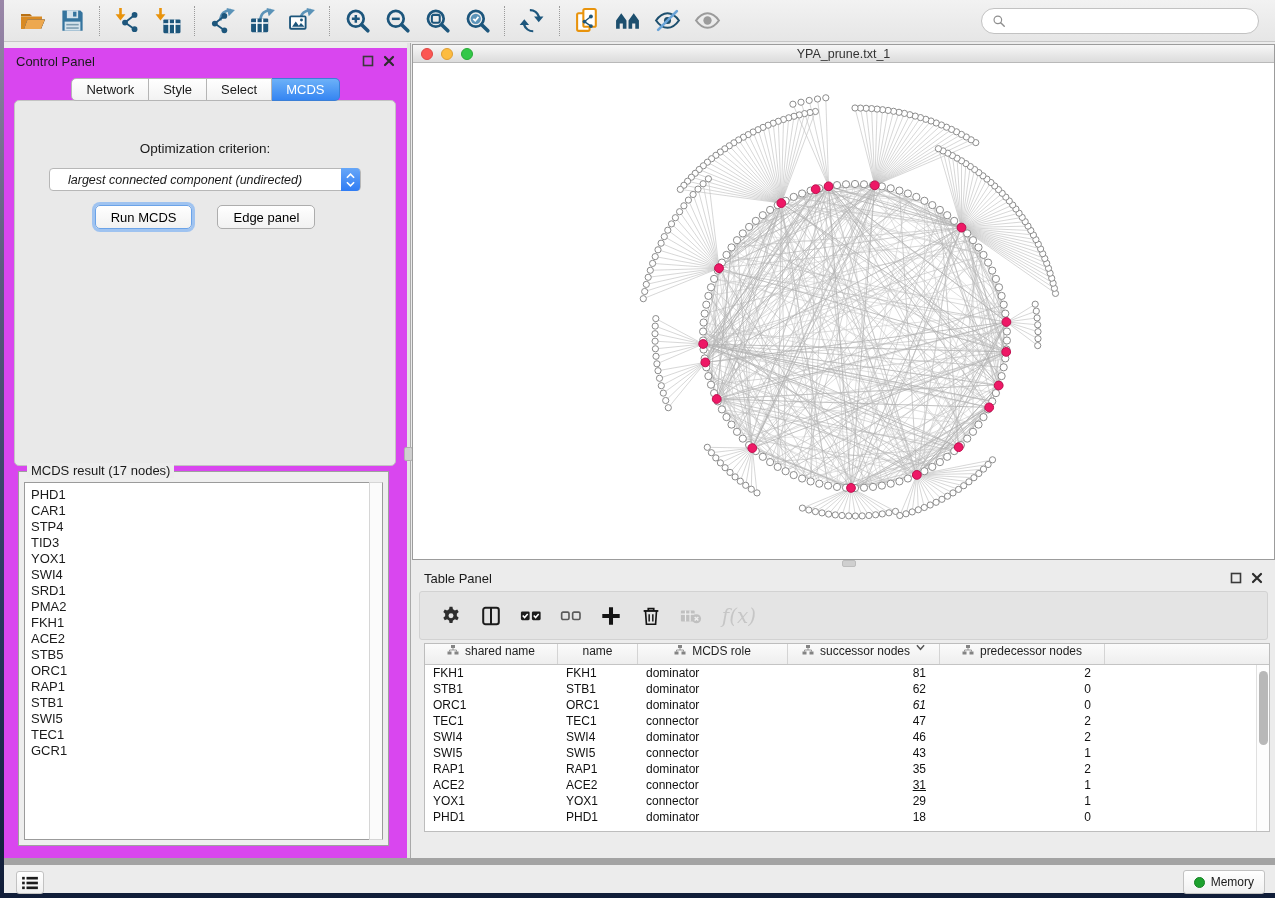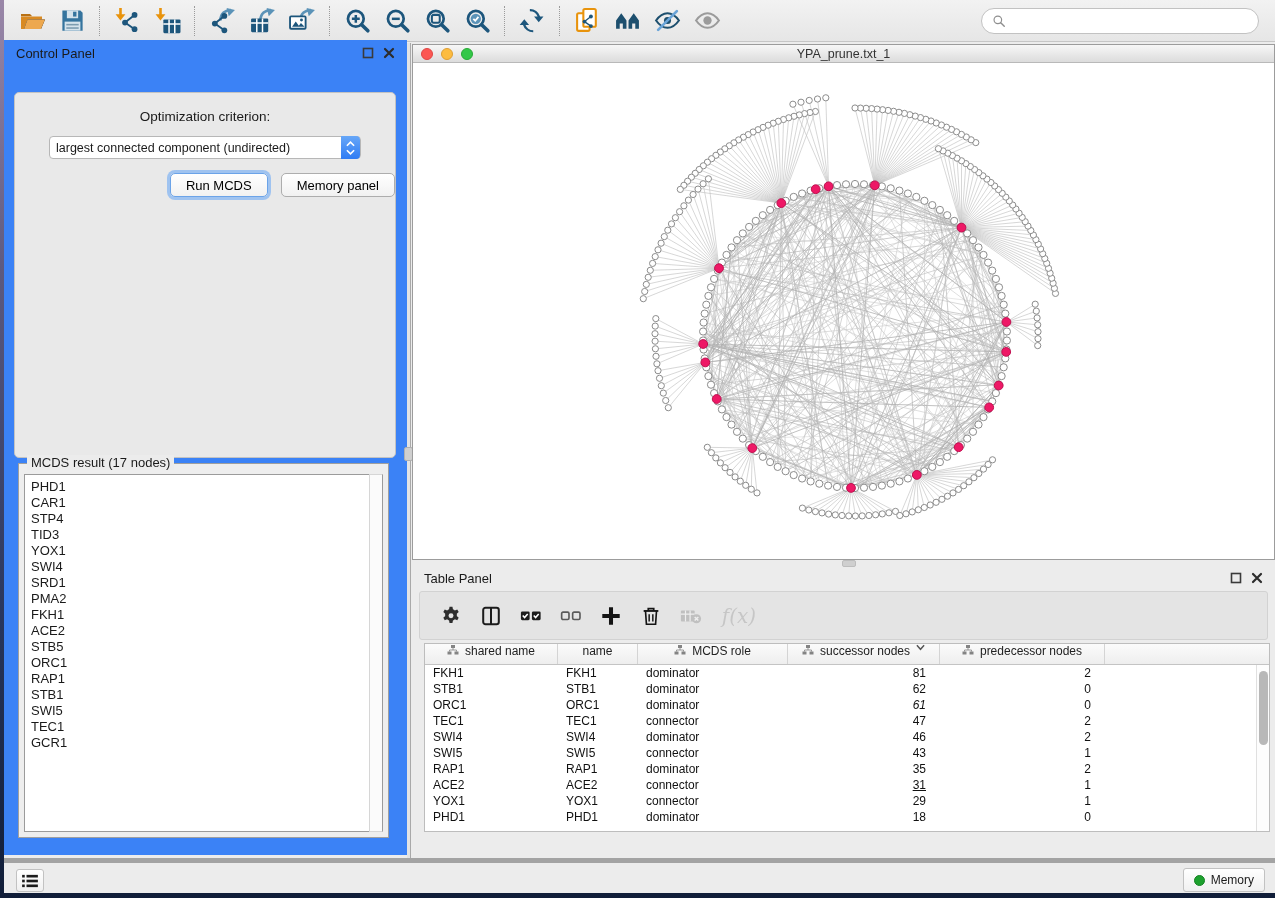--- a/index.html
+++ b/index.html
@@ -18,44 +18,44 @@
   .tb-btn { width:40px; height:36px; border:none; background:transparent; display:flex;
     align-items:center; justify-content:center; cursor:pointer; }
   .tb-btn .icon svg { width:27px; height:27px; display:block; }
   .tb-sep { width:1px; height:30px; border-left:1px dotted #9b9b9b; margin:0 7px; }
   #search-wrap { position:absolute; right:16px; top:8px; width:278px; height:26px;
     background:#fff; border:1px solid #c2c2c2; border-radius:13px; display:flex; align-items:center; padding:0 10px; }
   #search-wrap svg { width:14px; height:14px; }
   #search-input { border:none; outline:none; flex:1; margin-left:6px; font-size:13px; background:transparent; }
 
   
-  #control-panel { position:absolute; left:0; top:40px; width:403px; height:815px; background:#3b82f6; }
+  #control-panel { position:absolute; left:0; top:48px; width:403px; height:815px; background:#d946ef; }
   .panel-title { height:26px; display:flex; align-items:center; padding:0 12px; font-size:13px; }
   .win-btns { margin-left:auto; display:flex; gap:9px; align-items:center; }
   .win-btn { width:12px; height:12px; display:flex; cursor:pointer; }
   .win-btn svg { width:12px; height:12px; }
 
   #cp-tabs { position:absolute; left:0; top:30px; width:100%; display:flex; justify-content:center; z-index:2; }
   .seg-tab { height:23px; padding:0 14px; background:linear-gradient(#ffffff,#f2f2f2);
     border:1px solid #b5b5b5; border-left:none; font-size:13px; display:flex; align-items:center; cursor:pointer; }
   .seg-tab:first-child { border-left:1px solid #b5b5b5; border-radius:5px 0 0 5px; }
   .seg-tab:last-child { border-radius:0 5px 5px 0; }
   .seg-tab.active { background:linear-gradient(#6cb1f8,#3585f2); color:#fff; border-color:#3b7fd6; }
 
   #cp-card { position:absolute; left:10px; top:52px; width:382px; height:366px;
     background:#e9e9e9; border:1px solid #c3c3c3; border-radius:5px; }
-  #criterion-label { text-align:center; margin-top:16px; font-size:13.5px; }
+  #criterion-label { text-align:center; margin-top:40px; font-size:13.5px; }
   #criterion-select { margin:12px auto 0; width:312px; height:23px; background:#fff;
     border:1px solid #b7b7b7; border-radius:4px; display:flex; align-items:center; cursor:pointer; position:relative; }
-  #criterion-select .sel-text { padding-left:6px; font-size:12.5px; }
+  #criterion-select .sel-text { padding-left:18px; font-size:12.5px;font-style:italic; }
   .sel-stepper { position:absolute; right:0; top:-1px; width:19px; height:23px;
     background:linear-gradient(#67a7f8,#2f7cf4); border-radius:0 4px 4px 0; display:flex; flex-direction:column;
     align-items:center; justify-content:center; gap:2px; }
   .sel-stepper svg { width:9px; height:6px; display:block; }
-  #cp-buttons { display:flex; justify-content:flex-end; gap:13px; margin-top:14px; }
+  #cp-buttons { display:flex; justify-content:center; gap:25px; margin-top:14px; }
   .mac-btn { height:24px; padding:0 15px; background:linear-gradient(#ffffff,#f1f1f1);
     border:1px solid #adadad; border-radius:5px; font-size:13px; font-family:"Liberation Sans",sans-serif; cursor:pointer; }
   .mac-btn.focused { box-shadow:0 0 0 3px rgba(110,170,245,.6); border-color:#6ba3e8; }
 
   #mcds-fieldset { position:absolute; left:14px; top:423px; width:371px; height:375px;
     border:1px solid #9f9f9f; background:#eee; }
   #mcds-legend { position:absolute; left:8px; top:-9px; background:#ececec; padding:0 4px; font-size:13px; }
   #mcds-list { position:absolute; left:5px; top:10px; right:5px; bottom:5px; background:#fff;
     border:1px solid #9b9b9b; overflow:hidden; padding:4px 0 0 6px; }
   .mcds-item { font-size:13px; line-height:16px; }
@@ -99,21 +99,21 @@
   .th .sort svg { width:9px; height:7px; display:block; }
   .tr { display:flex; height:16px; }
   .td { font-size:12px; color:#111; height:16px; line-height:16px; white-space:nowrap; overflow:hidden; }
   .td.left { padding-left:8px; } .td.num { text-align:right; padding-right:14px; }
   #tp-vscroll { position:absolute; right:0; top:21px; width:13px; bottom:0; background:#fdfdfd; border-left:1px solid #e0e0e0; }
   #tp-vscroll .thumb { position:absolute; left:2px; top:6px; width:9px; height:74px; background:#b8b8b8; border-radius:5px; }
 
   #tp-tabs { position:absolute; left:0; right:0; top:270px; display:flex; justify-content:center; }
 
   
-  #status-bar { position:absolute; left:0; right:0; bottom:0; height:35px; background:#ececec; border-top:5px solid #a3a3a3; }
+  #status-bar { position:absolute; left:0; right:0; bottom:0; height:35px; background:#ececec; border-top:7px solid #a3a3a3; }
   #task-history-btn { position:absolute; left:12px; top:6px; width:28px; height:23px; background:linear-gradient(#fff,#f0f0f0);
     border:1px solid #c2c2c2; border-radius:3px; display:flex; align-items:center; justify-content:center; cursor:pointer; }
   #task-history-btn svg { width:16px; height:14px; }
   #memory-btn { position:absolute; right:10px; top:5px; height:24px; background:linear-gradient(#fff,#f0f0f0);
     border:1px solid #c2c2c2; border-radius:3px; display:flex; align-items:center; gap:6px; padding:0 10px; font-size:12px; cursor:pointer; }
   #memory-dot { width:11px; height:11px; border-radius:50%; background:#1da12e; border:1px solid #148223; }
 </style>
 </head>
 <body>
 
@@ -320,36 +320,42 @@
               <rect x="1.5" y="1.5" width="9" height="9" fill="none" stroke="#3a3a3a" stroke-width="1.6"></rect>
             </svg>
           </span>
         <span class="win-btn">
             <svg viewBox="0 0 12 12">
               <path d="M2 2l8 8M10 2l-8 8" stroke="#2c2c2c" stroke-width="2.2" stroke-linecap="round"></path>
             </svg>
           </span>
       </span>
     </div>
+    <div id="cp-tabs">
+        <div class="seg-tab">Network</div>
+        <div class="seg-tab">Style</div>
+        <div class="seg-tab">Select</div>
+        <div class="seg-tab active">MCDS</div>
+      </div>
     <div id="cp-card">
       <div id="criterion-label">Optimization criterion:</div>
       <div id="criterion-select">
         <span class="sel-text">largest connected component (undirected)</span>
         <span class="sel-stepper">
           <svg viewBox="0 0 10 6">
               <path d="M1 5l4-4 4 4" fill="none" stroke="#fff" stroke-width="1.8"></path>
             </svg>
           <svg viewBox="0 0 10 6">
               <path d="M1 1l4 4 4-4" fill="none" stroke="#fff" stroke-width="1.8"></path>
             </svg>
         </span>
       </div>
       <div id="cp-buttons">
         <button class="mac-btn focused">Run MCDS</button>
-        <button class="mac-btn">Memory panel</button>
+        <button class="mac-btn">Edge panel</button>
       </div>
     </div>
     <div id="mcds-fieldset">
       <span id="mcds-legend">MCDS result (17 nodes)</span>
       <div id="mcds-list">
           <div class="mcds-item">PHD1</div>
           <div class="mcds-item">CAR1</div>
           <div class="mcds-item">STP4</div>
           <div class="mcds-item">TID3</div>
           <div class="mcds-item">YOX1</div>

